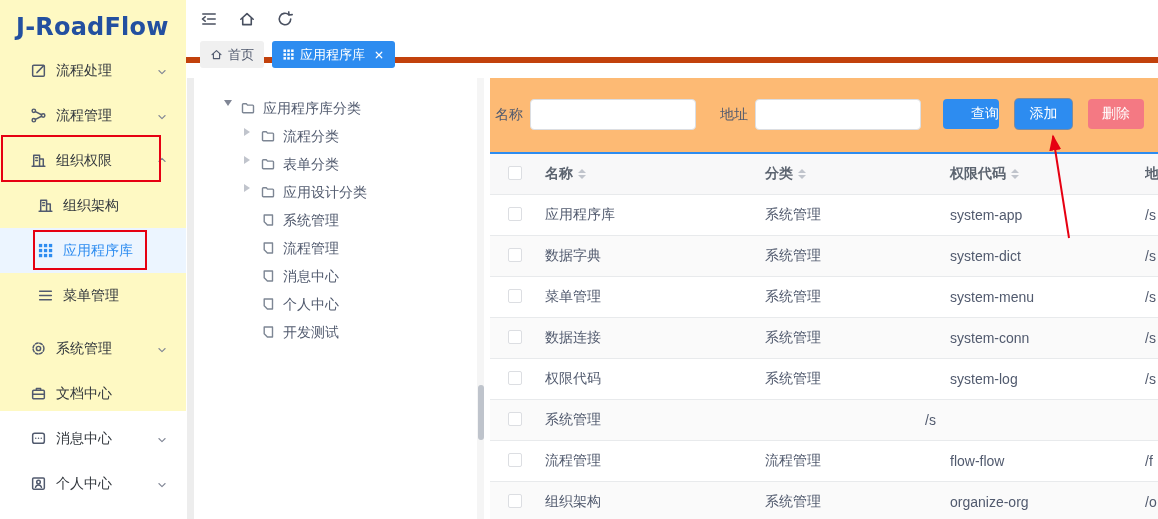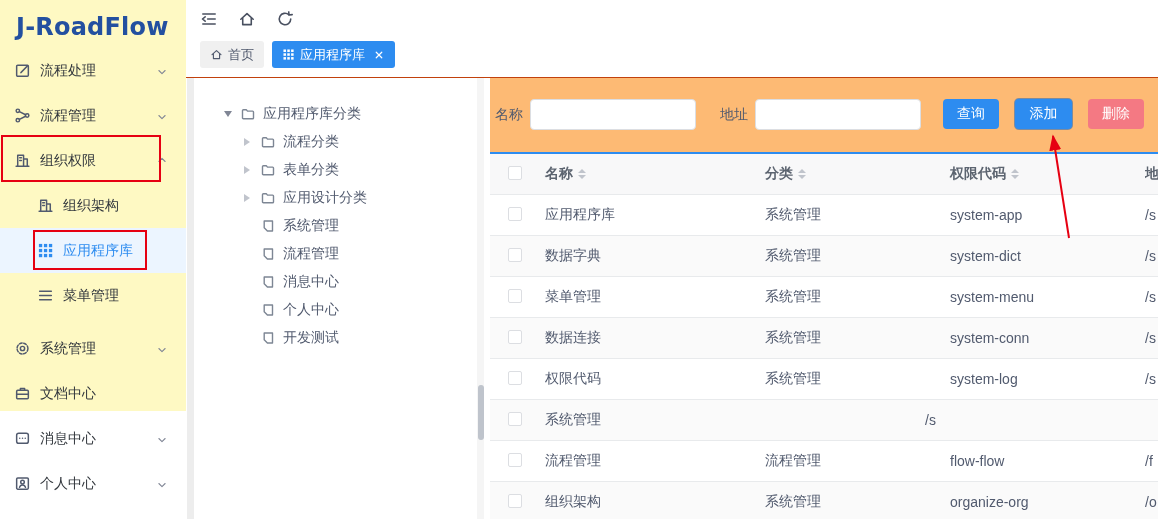--- a/index.html
+++ b/index.html
@@ -5,57 +5,57 @@
   * { margin:0; padding:0; box-sizing:border-box; }
   html,body { width:1158px; height:519px; overflow:hidden; background:#fff;
     font-family:"Liberation Sans","DejaVu Sans",sans-serif; color:#515a6e; }
   body { position:relative; }
 
   
   .sidebar { position:absolute; left:0; top:0; width:186px; height:411px; background:#fef9c3; }
   .logo { padding:13px 0 0 16px; font-size:24px; font-weight:800; letter-spacing:.2px;
     color:var(--logo,#2350a0); font-family:"DejaVu Sans",sans-serif; }
   .nav { position:absolute; left:0; top:48px; width:100%; }
-  .nav-item { height:45px; display:flex; align-items:center; padding-left:14px;
+  .nav-item { height:45px; display:flex; align-items:center; padding-left:30px;
     font-size:14px; color:#32373d; cursor:pointer; position:relative; }
   .nav-item.sub { padding-left:37px; }
   .nav-item.group-gap { margin-top:8px; }
   .nav-item .nicon { width:17px; height:17px; display:inline-flex; margin-right:9px; color:#515a6e; flex:none; }
   .nav-item .nicon svg { width:100%; height:100%; }
   .nav-item.active { background:#ecf5ff; color:var(--primary,#2d8cf0); }
   .nav-item.active .nicon { color:var(--primary,#2d8cf0); }
   .nav-item .chev { position:absolute; right:18px; width:12px; height:12px; color:#808695; }
   .nav-item .chev svg { width:12px; height:12px; }
   .nav-item .chev.up { transform:rotate(180deg); }
 
   
   .ann-rect { position:absolute; border:2px solid var(--annotation,#e60012); pointer-events:none; z-index:40; }
   #ann-arrow { position:absolute; left:0; top:0; width:1158px; height:519px; pointer-events:none; z-index:40; }
 
   
-  .topbar { position:absolute; left:186px; top:0; right:0; height:78px; background:#fff;
-    border-bottom:1px solid #c2410c; }
+  .topbar { position:absolute; left:186px; top:0; right:0; height:63px; background:#fff;
+    border-bottom:6px solid #c2410c; }
   .tool-icons { position:absolute; left:14px; top:10px; display:flex; gap:20px; }
   .tool-icons .ticon { width:18px; height:18px; color:#495060; cursor:pointer; }
   .tool-icons .ticon svg { width:18px; height:18px; }
   .tabrow { position:absolute; left:14px; top:41px; display:flex; gap:8px; }
   .tab { height:27px; display:flex; align-items:center; gap:5px; padding:0 10px;
     background:#f0f0f0; border-radius:3px; font-size:13px; color:#515a6e; cursor:pointer; }
   .tab .ticon { width:13px; height:13px; display:inline-flex; }
   .tab .ticon svg { width:13px; height:13px; }
   .tab.active { background:var(--primary,#2d8cf0); color:#fff; }
   .tab .close { width:12px; height:12px; margin-left:3px; display:inline-flex; }
   .tab .close svg { width:12px; height:12px; }
 
   
   .vstrip { position:absolute; left:187px; top:78px; width:7px; height:441px; background:#ededed; }
 
   
   .treepane { position:absolute; left:196px; top:78px; width:281px; height:441px; background:#fff; padding-top:22px; }
-  .tree-item { height:28px; display:flex; align-items:center; font-size:14px; color:#515a6e; cursor:pointer; }
+  .tree-item { height:28px; display:flex; align-items:flex-start; font-size:14px; color:#515a6e; cursor:pointer; }
   .tree-item.l0 { padding-left:28px; }
   .tree-item.l1 { padding-left:48px; }
   .toggle { width:14px; flex:none; display:flex; align-items:center; }
   .tri-open { width:0; height:0; border-left:4.5px solid transparent; border-right:4.5px solid transparent; border-top:6px solid #808695; }
   .tri-closed { width:0; height:0; border-top:4.5px solid transparent; border-bottom:4.5px solid transparent; border-left:6px solid #c0c4cc; }
   .tree-item .ticon { width:16px; height:16px; margin:0 7px 0 2px; color:#7d8694; flex:none; }
   .tree-item .ticon svg { width:16px; height:16px; }
 
   .scrollbar { position:absolute; left:477px; top:78px; width:7px; height:441px; background:#f5f5f5; }
   .scroll-thumb { position:absolute; left:0.5px; top:307px; width:6px; height:55px; background:#bfc4cc; border-radius:3px; }
@@ -343,21 +343,21 @@
 <div class="scrollbar">
   <div class="scroll-thumb"></div>
 </div>
 
 <div class="tablepane">
   <div class="searchrow">
     <span class="flabel" style="left:5px;">名称</span>
     <input class="finput" style="left: 40px;" value="">
     <span class="flabel" style="left:230px;">地址</span>
     <input class="finput" style="left: 265px;" value="">
-    <button class="btn primary" style="left:453px;">查询</button>
+    <button class="btn primary" style="left:453px;text-align:right;">查询</button>
     <button class="btn primary add" style="left:525px;">添加</button>
     <button class="btn danger" style="left:598px;">删除</button>
   </div>
 
   <div class="dtable">
     <div class="thead" id="thead">
       <div class="c-sel">
         <span class="checkbox"></span>
       </div>
     <div class="c-name">

